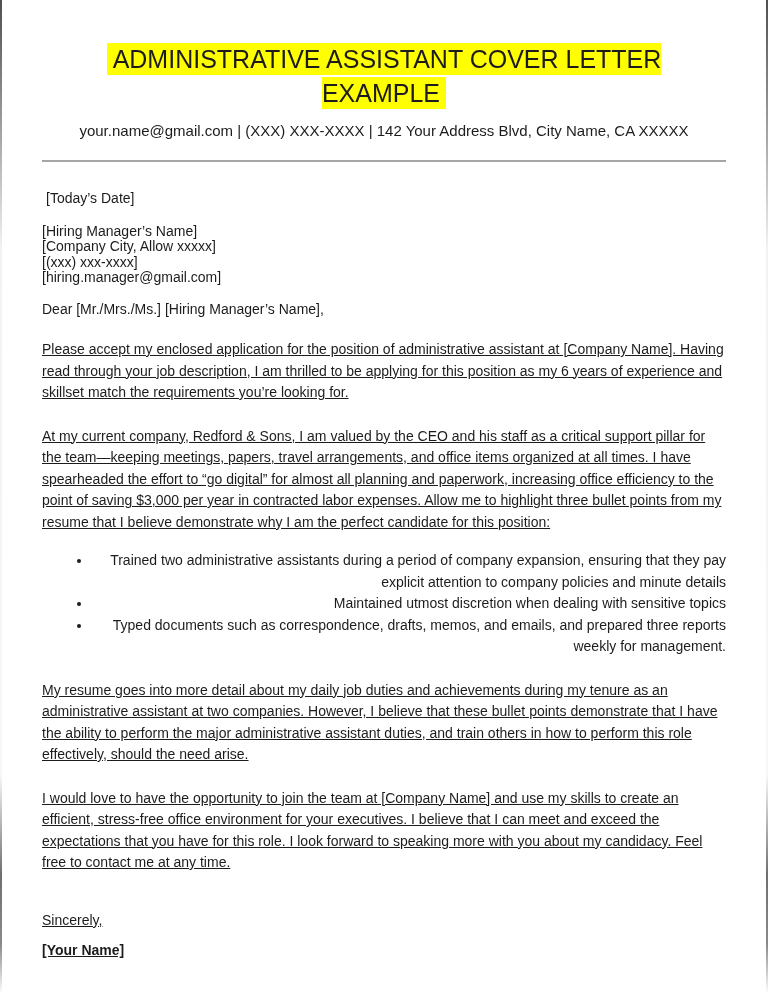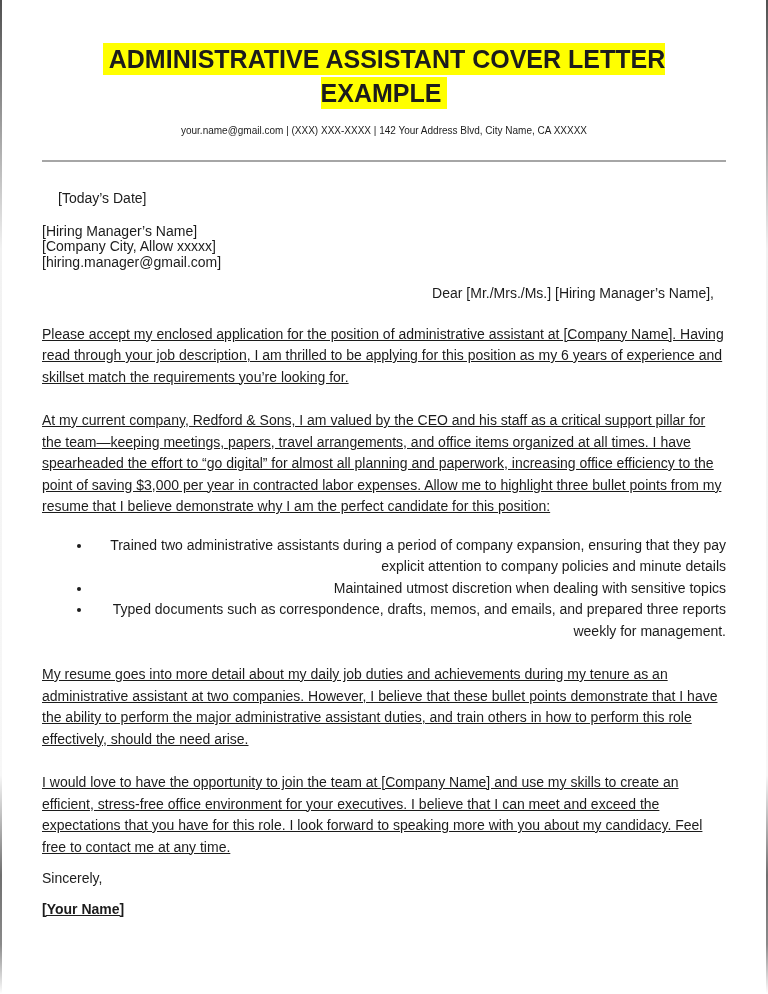--- a/index.html
+++ b/index.html
@@ -12,47 +12,47 @@
     position: relative;
     overflow: hidden;
   }
   .page { padding: 0 42px; }
 
   header { text-align: center; }
   .title-line {
     margin: 42px 0 0;
     font-size: 25px;
     line-height: 34px;
-    font-weight: bold;
+    font-weight: normal;
   }
   .highlight { padding: 2px 6px; }
   .contact {
     margin: 13px 0 0;
-    font-size: 10px;
+    font-size: 15px;
     line-height: 16px;
   }
   .divider {
     border: none;
     border-top: 2px solid #a6a6a6;
     margin: 21px 0 0;
   }
 
   .letter-body {
     font-size: 14px;
     line-height: 21.5px;
     margin-top: 29px;
   }
-  .date-line { margin: 16px; line-height: 15.5px; }
+  .date-line { margin: 4px; line-height: 15.5px; }
   .address-block { margin: 17px 0 0; line-height: 15.5px; }
   .address-block div { margin: 0; }
-  .salutation { margin: 16px 12px 0; line-height: 15.5px; text-align: right; }
+  .salutation { margin: 16px 0 0; line-height: 15.5px; }
   .para { margin: 22px 0 0; text-decoration: underline; }
   .bullets { margin: 17px 0 0; padding-left: 50px; list-style: disc outside; text-align: right; }
   .bullets li { margin: 0; padding-left: 2px; }
-  .closing { margin: 13px 0 0; line-height: 15.5px; }
+  .closing { margin: 39px 0 0; line-height: 15.5px; text-decoration: underline; }
   .signature { margin: 15px 0 0; line-height: 15.5px; font-weight: bold; text-decoration: underline; }
 
   
   .edge {
     position: absolute; top: 0; bottom: 0; width: 2px; pointer-events: none;
     background: linear-gradient(to bottom,
       #4f4f4f 0%, #9a9a9a 12%, #f2f2f2 25%, #f7f7f7 78%,
       #6f6f6f 88%, #8a8a8a 95%, #ffffff 100%);
   }
   .edge-left { left: 0; }
@@ -67,20 +67,21 @@
     <p class="contact">your.name@gmail.com | (XXX) XXX-XXXX | 142 Your Address Blvd, City Name, CA XXXXX</p>
     <hr class="divider">
   </header>
 
   <main class="letter-body">
     <p class="date-line">[Today’s Date]</p>
 
     <div class="address-block">
       <div>[Hiring Manager’s Name]</div>
       <div>[Company City, Allow xxxxx]</div>
+      <div>[(xxx) xxx-xxxx]</div>
       <div>[hiring.manager@gmail.com]</div>
     </div>
 
     <p class="salutation">Dear [Mr./Mrs./Ms.] [Hiring Manager’s Name],</p>
 
     <p class="para">Please accept my enclosed application for the position of administrative assistant at [Company Name]. Having read through your job description, I am thrilled to be applying for this position as my 6 years of experience and skillset match the requirements you’re looking for.</p>
 
     <p class="para">At my current company, Redford &amp; Sons, I am valued by the CEO and his staff as a critical support pillar for the team—keeping meetings, papers, travel arrangements, and office items organized at all times. I have spearheaded the effort to “go digital” for almost all planning and paperwork, increasing office efficiency to the point of saving $3,000 per year in contracted labor expenses. Allow me to highlight three bullet points from my resume that I believe demonstrate why I am the perfect candidate for this position:</p>
 
     <ul class="bullets">

